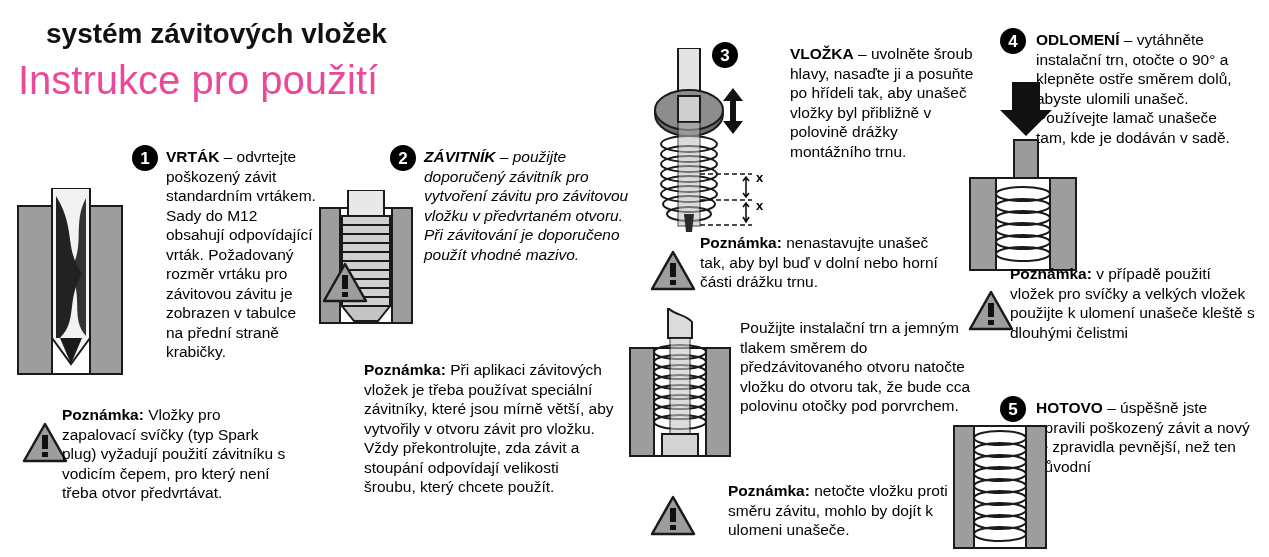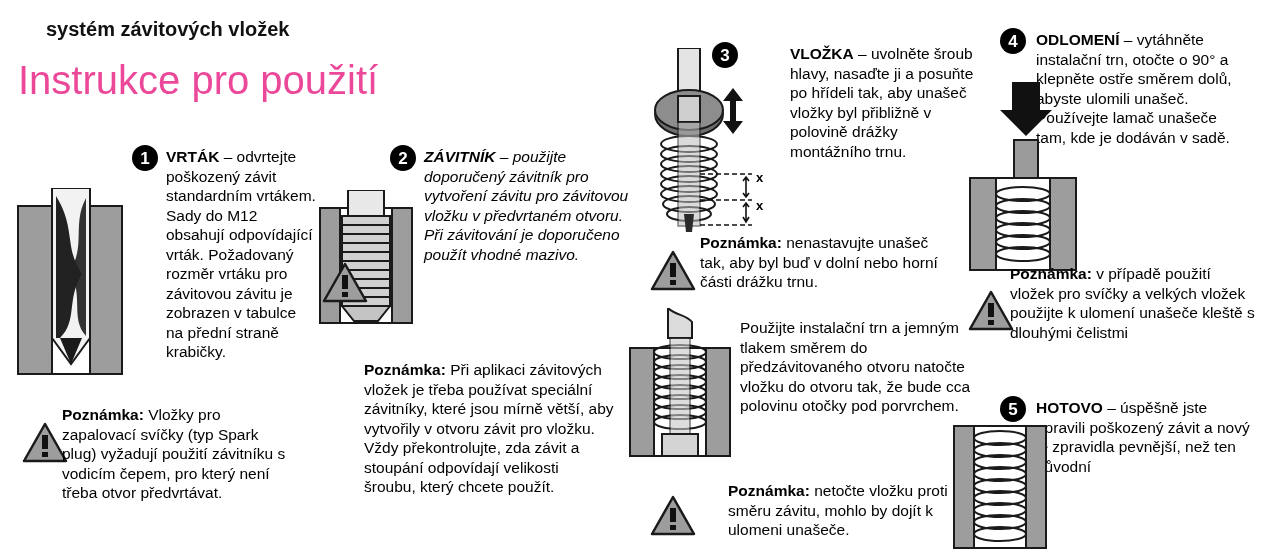--- a/index.html
+++ b/index.html
@@ -9,21 +9,21 @@
     font-family:"Liberation Sans", sans-serif;
     color:#000000;
     overflow:hidden;
     position:relative;
   }
   .page{position:relative;width:1269px;height:557px;}
 
   
   .subtitle{
     position:absolute;left:46px;top:18px;
-    font-size:20px;font-weight:bold;color:#111;
+    font-size:28px;font-weight:bold;color:#111;
     letter-spacing:0px;
     text-align:center;
   }
   .title{
     position:absolute;left:18px;top:58px;
     font-size:40px;color:#ec4899;font-weight:normal;
     letter-spacing:0px;
   }
 
   

